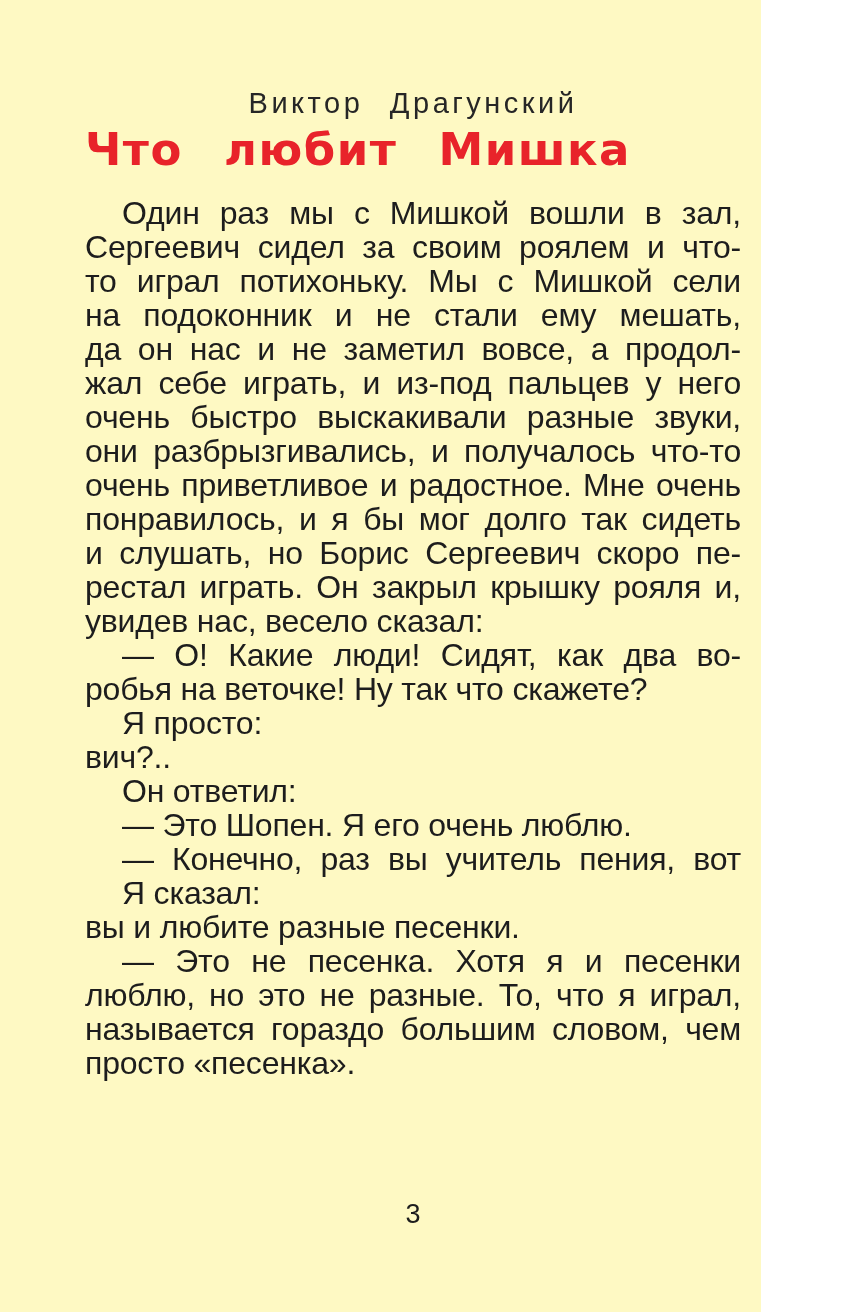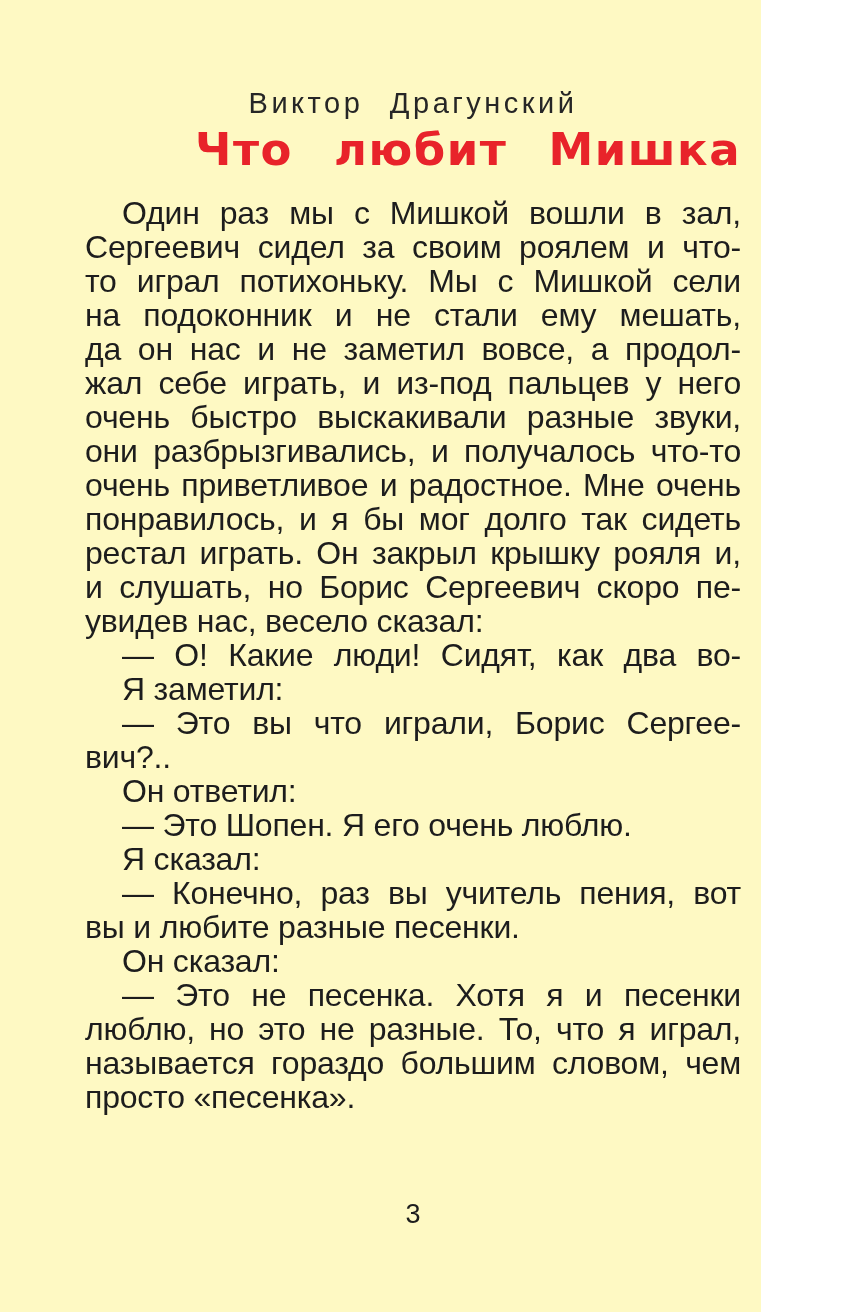--- a/index.html
+++ b/index.html
@@ -19,21 +19,21 @@
     position: absolute;
     top: 86px; left: 85px; width: 656px;
     text-align: center;
     font-size: 29px; line-height: 34px;
     letter-spacing: 3.5px; word-spacing: 15px;
     color: #262626;
   }
   .title {
     position: absolute;
     top: 122px; left: 85px; width: 656px;
-    text-align: right;
+    text-align: left;
     font-family: "DejaVu Sans", sans-serif;
     font-weight: bold;
     font-size: 45px; line-height: 56px;
     letter-spacing: 1.5px; word-spacing: 24px;
   }
   .text {
     position: absolute;
     top: 196px; left: 85px; width: 656px;
     font-size: 32px;
   }
@@ -63,32 +63,31 @@
       <div class="line just indent">Один раз мы с Мишкой вошли в зал,</div>
       <div class="line just">Сергеевич сидел за своим роялем и что-</div>
       <div class="line just">то играл потихоньку. Мы с Мишкой сели</div>
       <div class="line just">на подоконник и не стали ему мешать,</div>
       <div class="line just">да он нас и не заметил вовсе, а продол-</div>
       <div class="line just">жал себе играть, и из-под пальцев у него</div>
       <div class="line just">очень быстро выскакивали разные звуки,</div>
       <div class="line just">они разбрызгивались, и получалось что-то</div>
       <div class="line just">очень приветливое и радостное. Мне очень</div>
       <div class="line just">понравилось, и я бы мог долго так сидеть</div>
+      <div class="line just">и слушать, но Борис Сергеевич скоро пе-</div>
       <div class="line just">рестал играть. Он закрыл крышку рояля и,</div>
-      <div class="line just">и слушать, но Борис Сергеевич скоро пе-</div>
       <div class="line nojust">увидев нас, весело сказал:</div>
       <div class="line just indent">— О! Какие люди! Сидят, как два во-</div>
-      <div class="line nojust indent">Я заметил:</div>
-      <div class="line just indent">— Это вы что играли, Борис Сергее-</div>
+      <div class="line nojust">робья на веточке! Ну так что скажете?</div>
+      <div class="line nojust indent">Я просто:</div>
       <div class="line nojust">вич?..</div>
       <div class="line nojust indent">Он ответил:</div>
       <div class="line nojust indent">— Это Шопен. Я его очень люблю.</div>
+      <div class="line just indent">— Конечно, раз вы учитель пения, вот</div>
       <div class="line nojust indent">Я сказал:</div>
-      <div class="line just indent">— Конечно, раз вы учитель пения, вот</div>
       <div class="line nojust">вы и любите разные песенки.</div>
-      <div class="line nojust indent">Он сказал:</div>
       <div class="line just indent">— Это не песенка. Хотя я и песенки</div>
       <div class="line just">люблю, но это не разные. То, что я играл,</div>
       <div class="line just">называется гораздо большим словом, чем</div>
       <div class="line nojust">просто «песенка».</div>
     </div>
   <div class="page-number">3</div>
 </div>
 
 </body></html>

